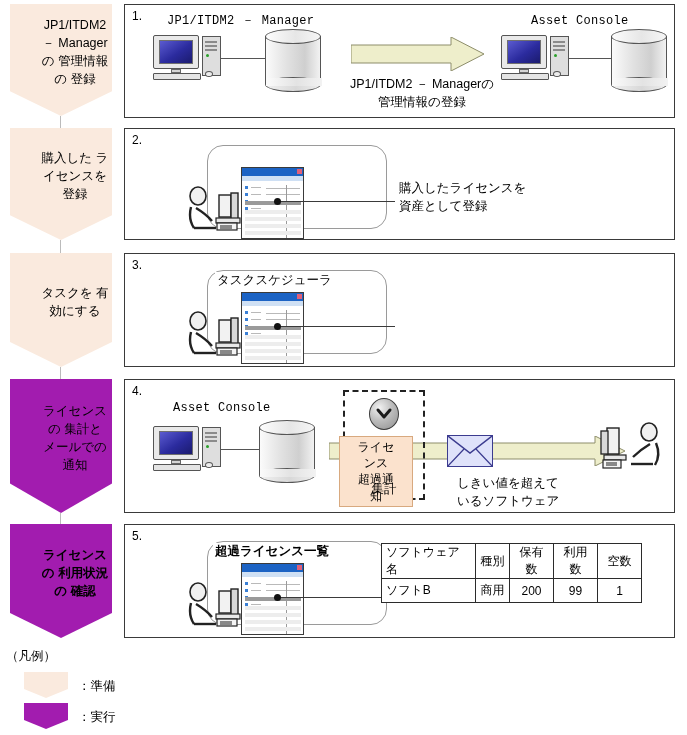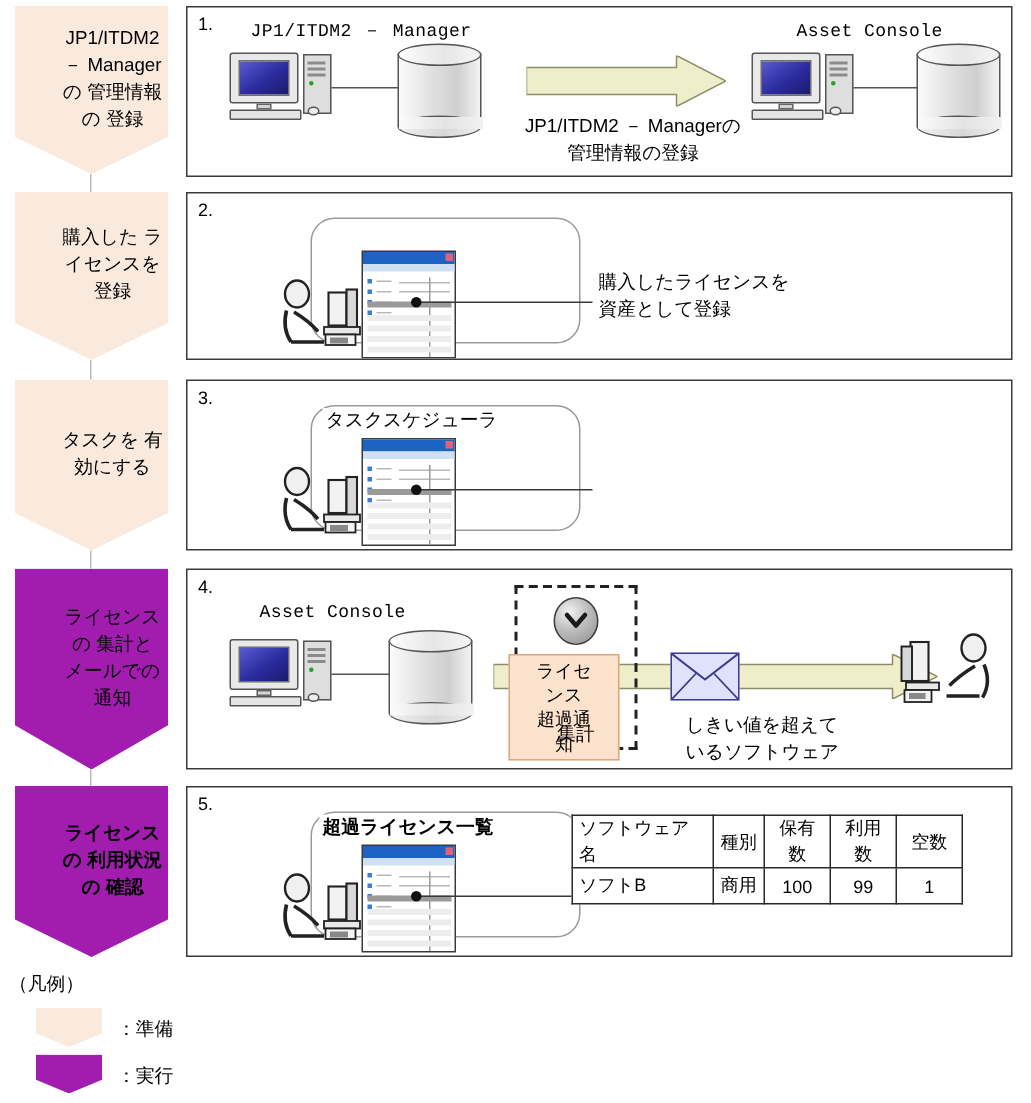--- a/index.html
+++ b/index.html
@@ -417,21 +417,21 @@
         <th class="kd">種別</th>
         <th class="nu">保有数</th>
         <th class="nu">利用数</th>
         <th class="nu">空数</th>
       </tr>
     </thead>
     <tbody>
       <tr>
         <td class="nm">ソフトB</td>
         <td class="kd">商用</td>
-        <td class="nu">100</td>
+        <td class="nu">200</td>
         <td class="nu">99</td>
         <td class="nu">1</td>
       </tr>
     </tbody>
   </table>
 </div>
 
 <div class="legend-title" style="left:6px;top:648px;">（凡例）</div>
 
 <div class="lg-sw chev-prep" style="left:24px;top:672px;"></div>

